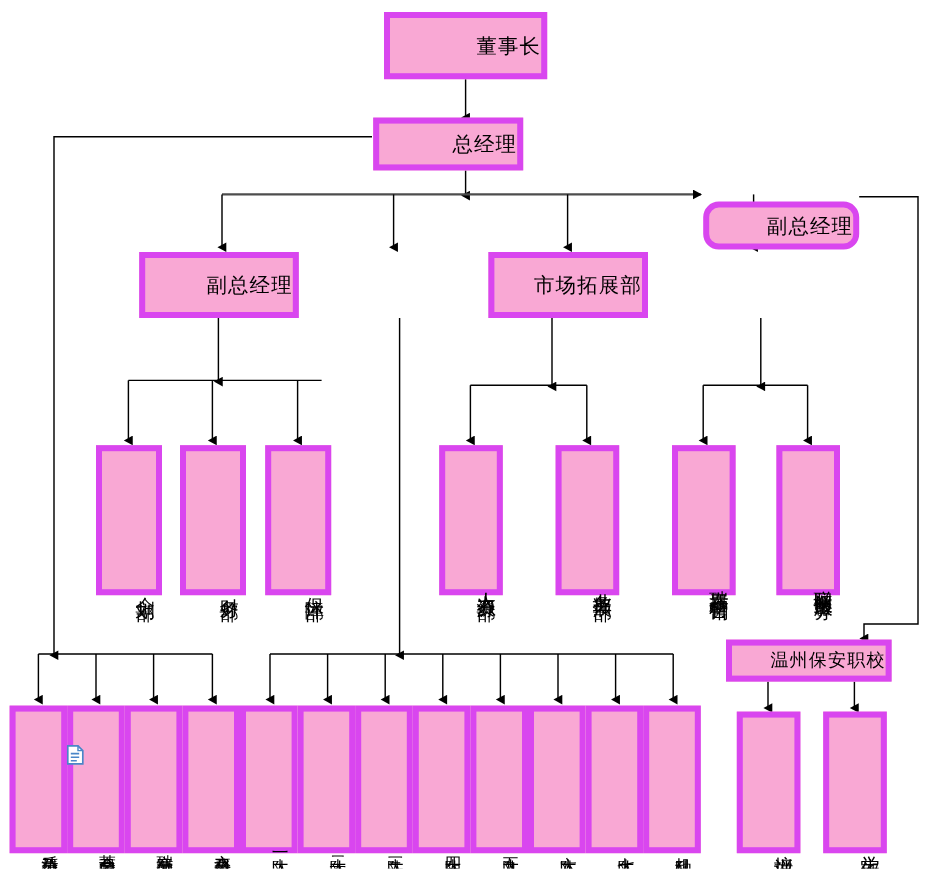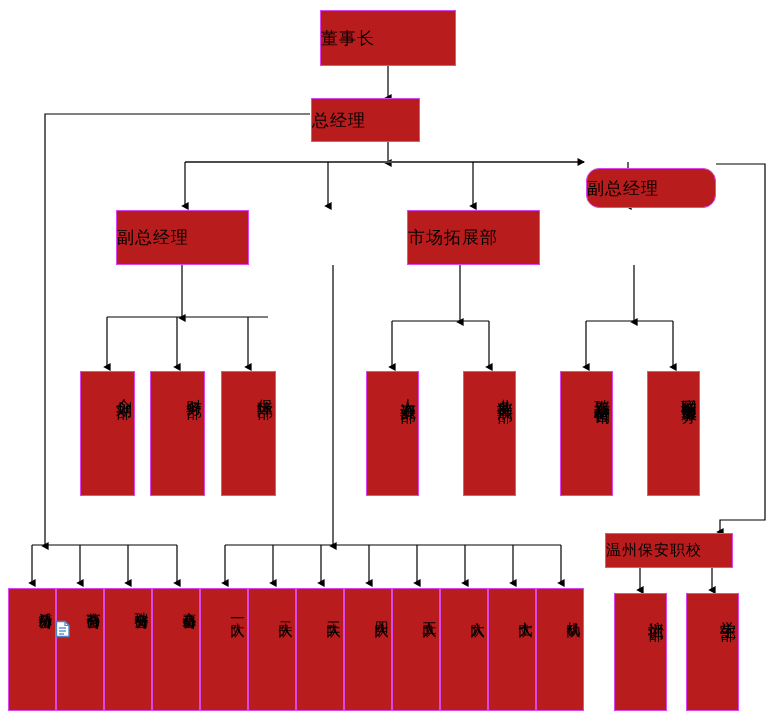--- a/index.html
+++ b/index.html
@@ -6,25 +6,25 @@
   #canvas{
     position:relative;
     width:779px;height:724px;
     background:#ffffff;
     font-family:"Liberation Sans","DejaVu Sans",sans-serif;
     overflow:hidden;
   }
   .node{
     position:absolute;
     box-sizing:border-box;
-    border:1px solid #d946ef;
-    background:#b91c1c;
+    border:5px solid #d946ef;
+    background:#f9a8d4;
     display:flex;
     align-items:center;
-    justify-content:flex-start;
+    justify-content:flex-end;
     color:#000000;
     z-index:5;
   }
   .node.h{ font-size:17px; letter-spacing:1px; }
   .node.v{
     writing-mode:vertical-rl;
     text-orientation:upright;
     font-size:16px;
     letter-spacing:2px;
     padding-top:14px;
@@ -113,21 +113,21 @@
     <line x1="417" y1="545" x2="417" y2="583" stroke="#000" stroke-width="1.2" marker-end="url(#ah)"></line>
     <line x1="465" y1="545" x2="465" y2="583" stroke="#000" stroke-width="1.2" marker-end="url(#ah)"></line>
     <line x1="513" y1="545" x2="513" y2="583" stroke="#000" stroke-width="1.2" marker-end="url(#ah)"></line>
     <line x1="561" y1="545" x2="561" y2="583" stroke="#000" stroke-width="1.2" marker-end="url(#ah)"></line>
   </svg>
 
   <div class="node h" style="left:320px;top:10px;width:136px;height:56px;">
     <span>董事长</span>
   </div>
 
-  <div class="node h" style="left:311px;top:98px;width:109px;height:44px;">
+  <div class="node h" style="left:311px;top:98px;width:125px;height:44px;">
     <span>总经理</span>
   </div>
 
   <div class="node h" style="left:586px;top:168px;width:130px;height:40px;border-radius:13px;">
     <span>副总经理</span>
   </div>
 
   <div class="node h" style="left:116px;top:210px;width:133px;height:55px;">
     <span>副总经理</span>
   </div>
@@ -152,21 +152,21 @@
     <span>业务拓展部</span>
   </div>
 
   <div class="node v" style="left:560px;top:371px;width:53px;height:125px;">
     <span>瑞泰器材营销</span>
   </div>
   <div class="node v" style="left:647px;top:371px;width:53px;height:125px;">
     <span>联网报警服务</span>
   </div>
 
-  <div class="node h" style="left:605px;top:533px;width:128px;height:35px;font-size:15px;">
+  <div class="node h" style="left:605px;top:533px;width:138px;height:35px;font-size:15px;">
     <span>温州保安职校</span>
   </div>
   <div class="node v" style="left:614px;top:593px;width:53px;height:118px;">
     <span>培训部</span>
   </div>
   <div class="node v" style="left:686px;top:593px;width:53px;height:118px;">
     <span>学生部</span>
   </div>
 
   <div class="node vsm" style="left:8px;top:588px;width:48px;height:123px;">

